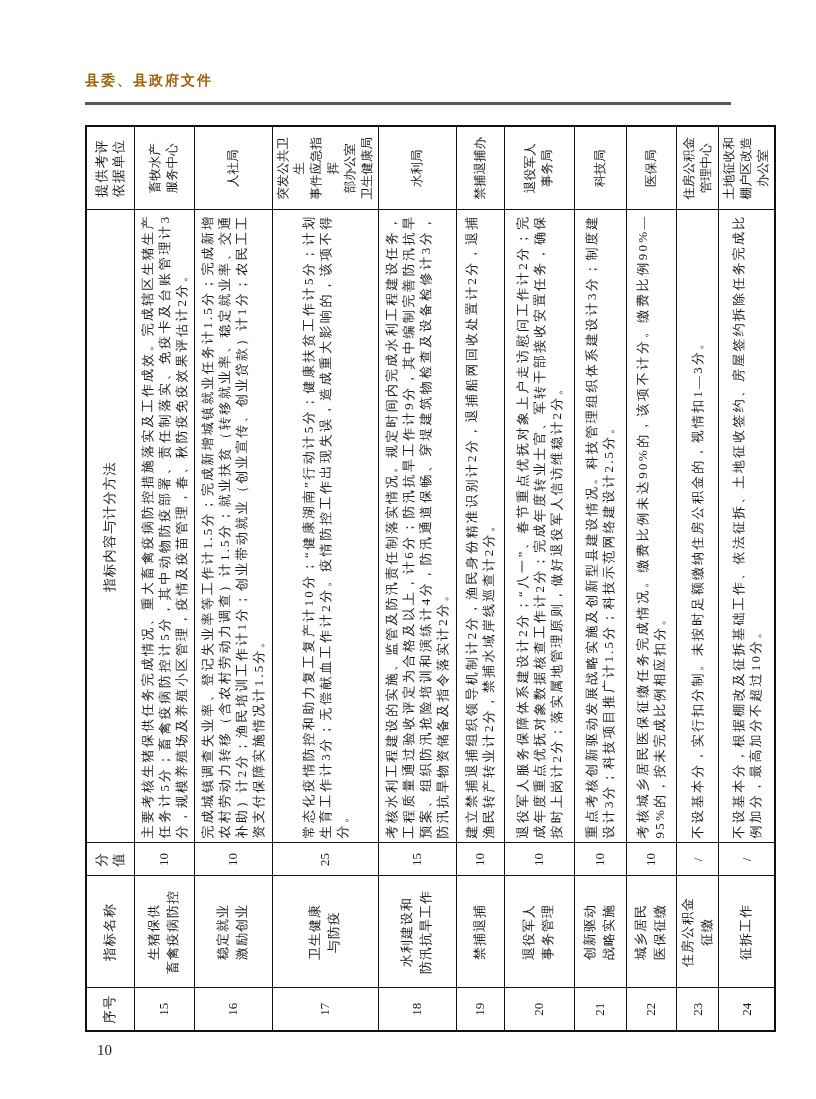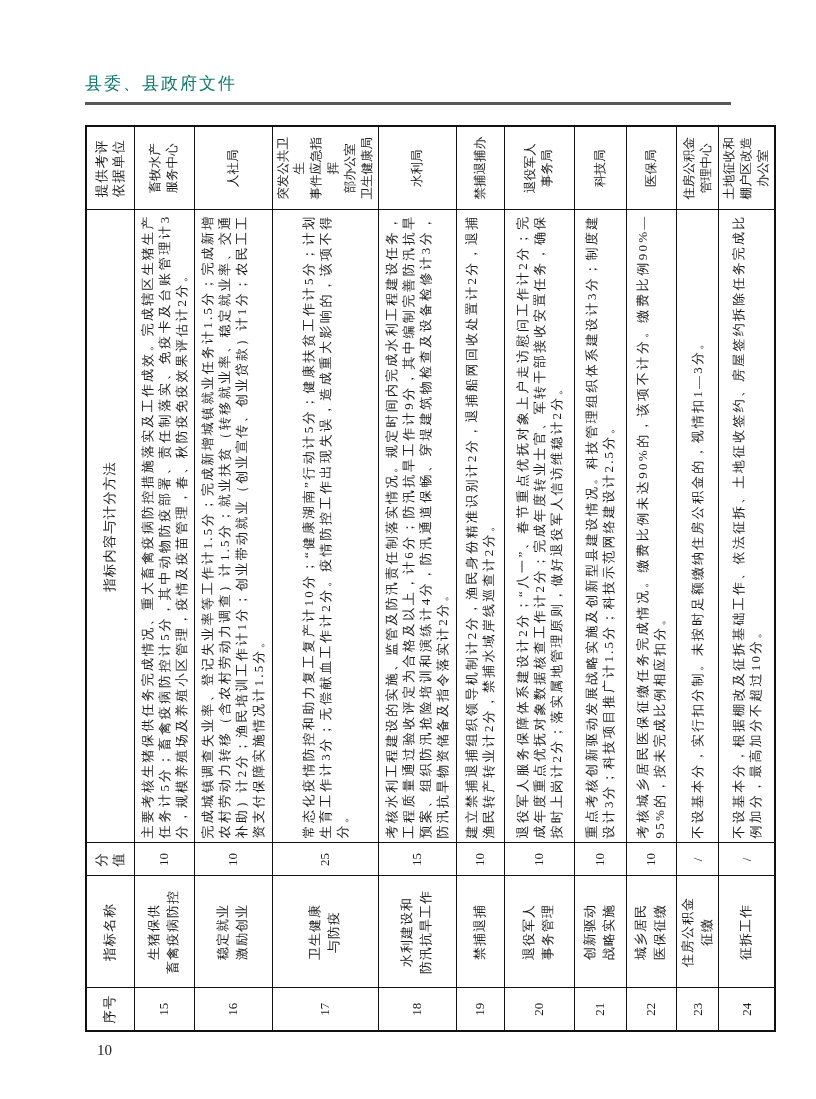--- a/index.html
+++ b/index.html
@@ -4,21 +4,21 @@
 <style>
   html,body{margin:0;padding:0;background:#e8e8e8;}
   .page{
     position:relative;width:816px;height:1099px;background:#ffffff;
     font-family:"Liberation Serif", serif;color:#1b1b1b;overflow:hidden;
     margin:0 auto;
   }
   .doc-header{
     position:absolute;left:85px;top:72px;
     font-family:"Liberation Sans", sans-serif;
-    font-weight:normal;font-size:17px;letter-spacing:2px;color:#0f766e;
+    font-weight:bold;font-size:14px;letter-spacing:2px;color:#a16207;
   }
   .header-rule{
     position:absolute;left:85px;top:102px;width:646px;height:3px;background:#585858;
   }
   .page-number{
     position:absolute;left:97px;top:1042px;font-size:15px;color:#222;
   }
   
   .table-slot{position:absolute;left:85px;top:127px;width:646px;height:905px;}
   .rot{

